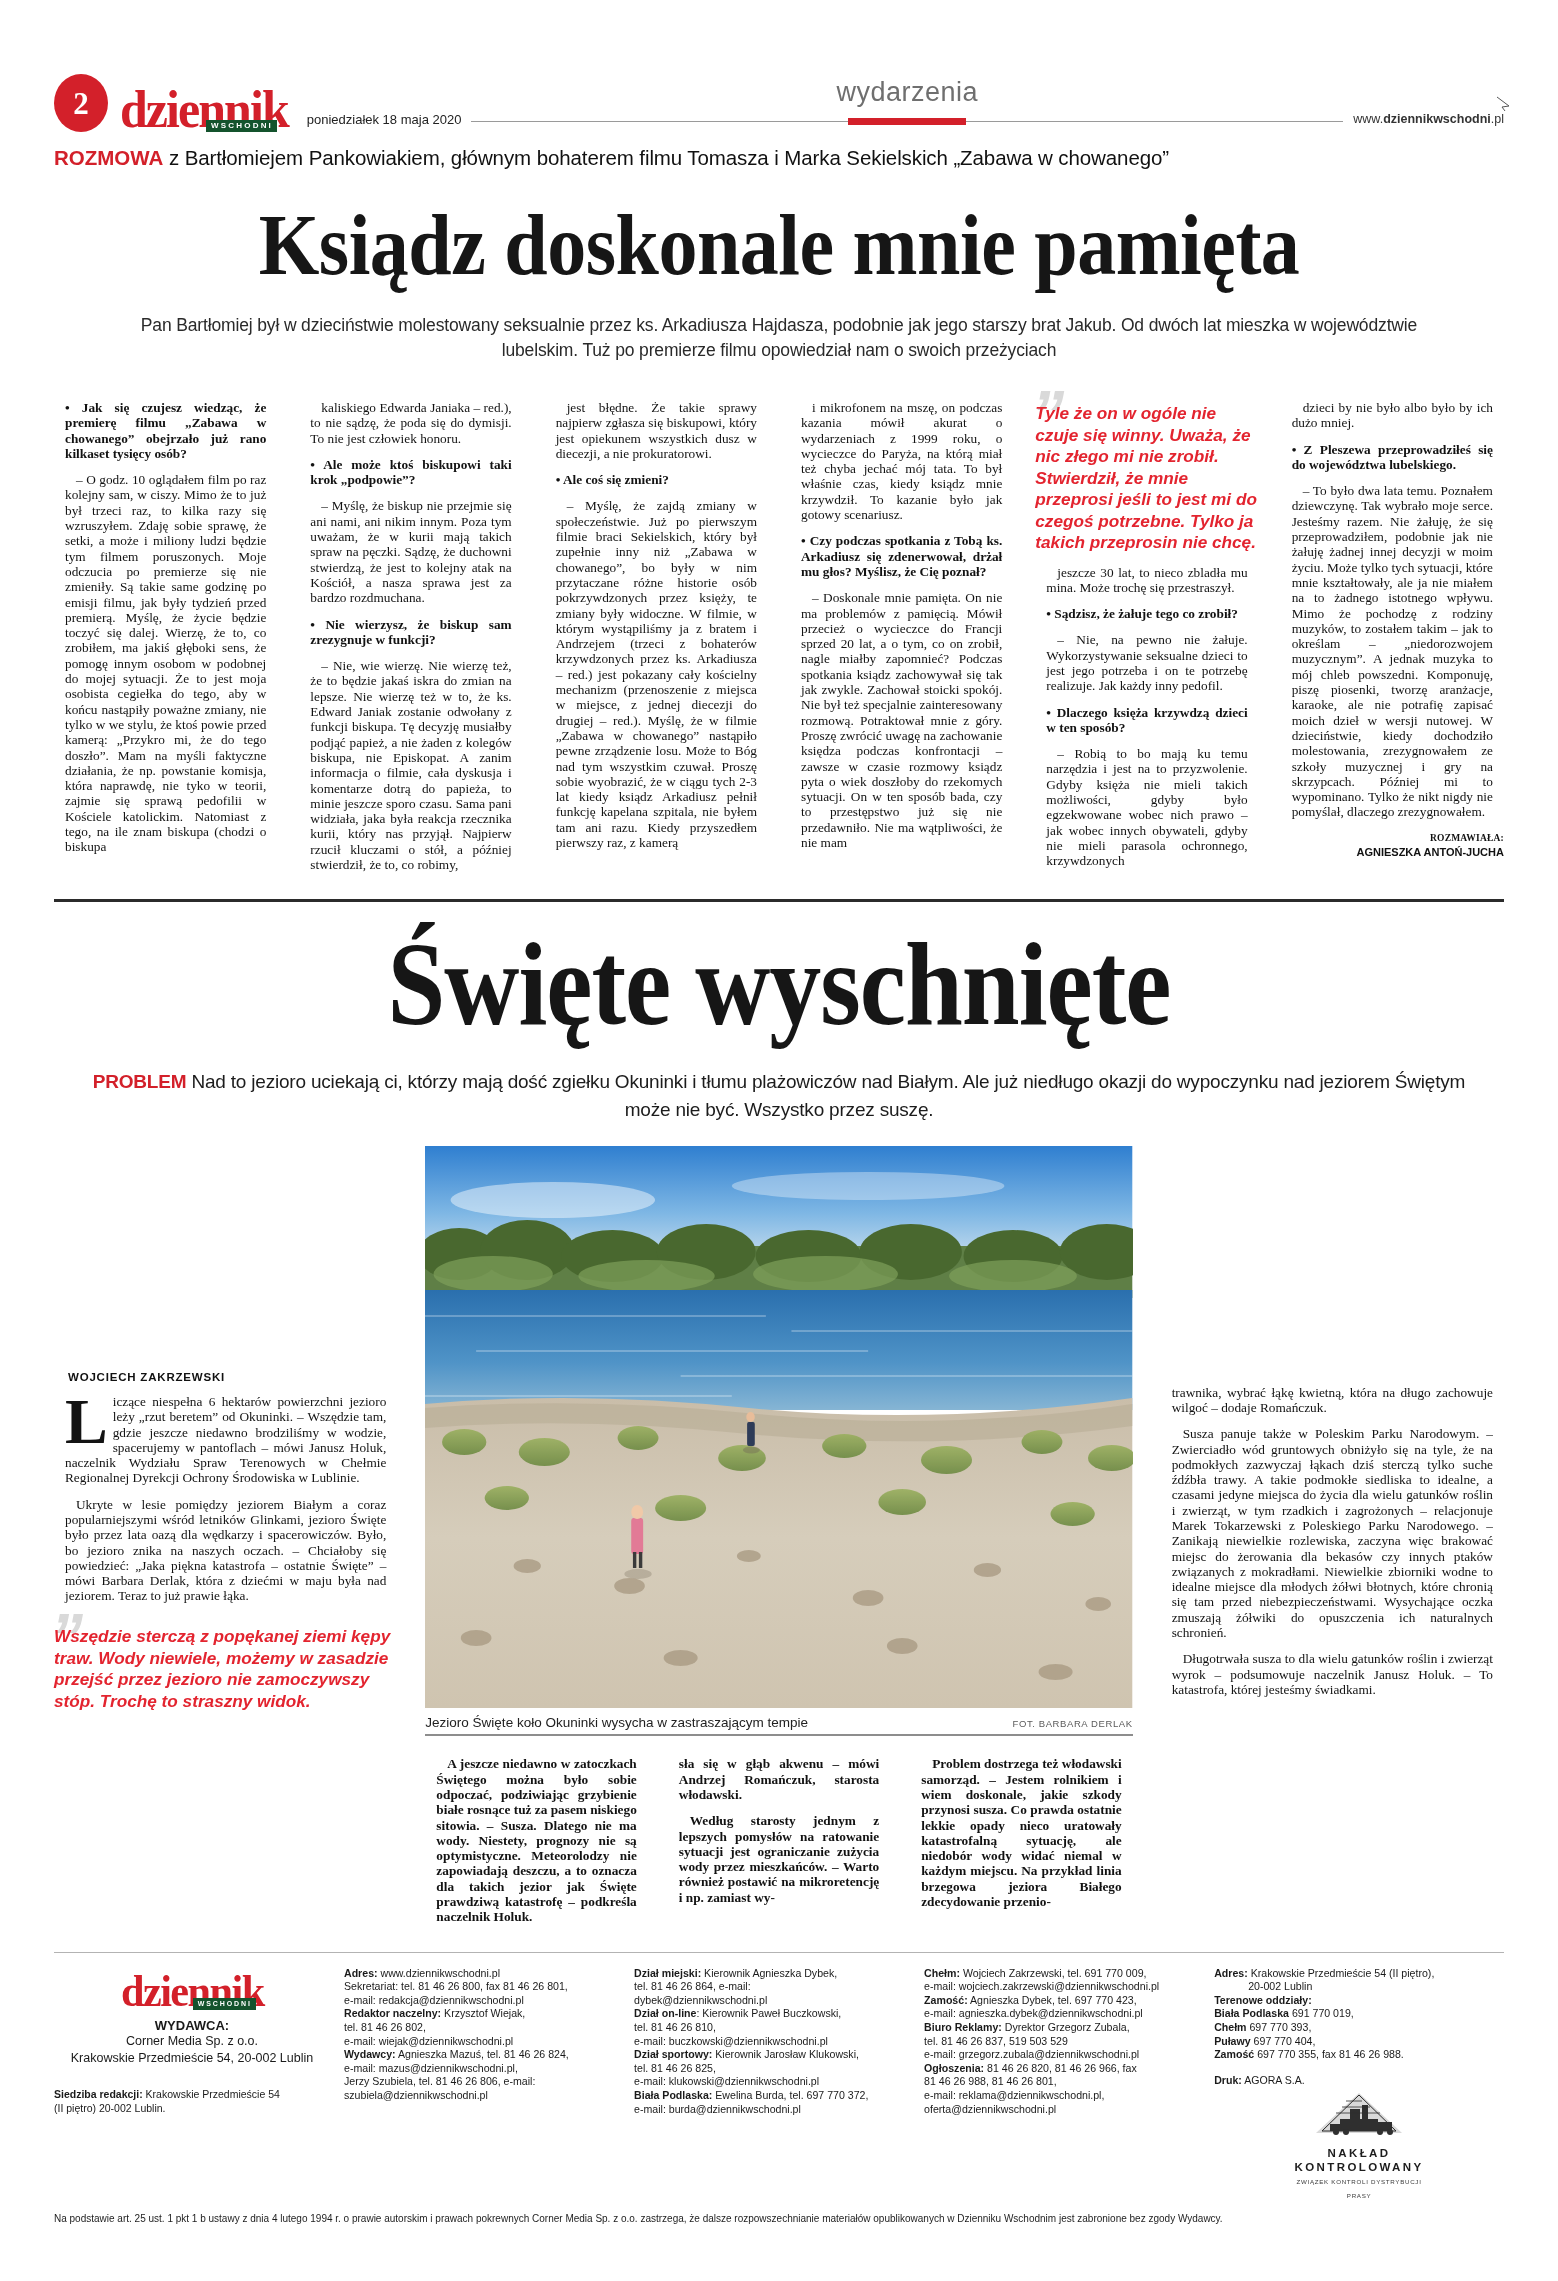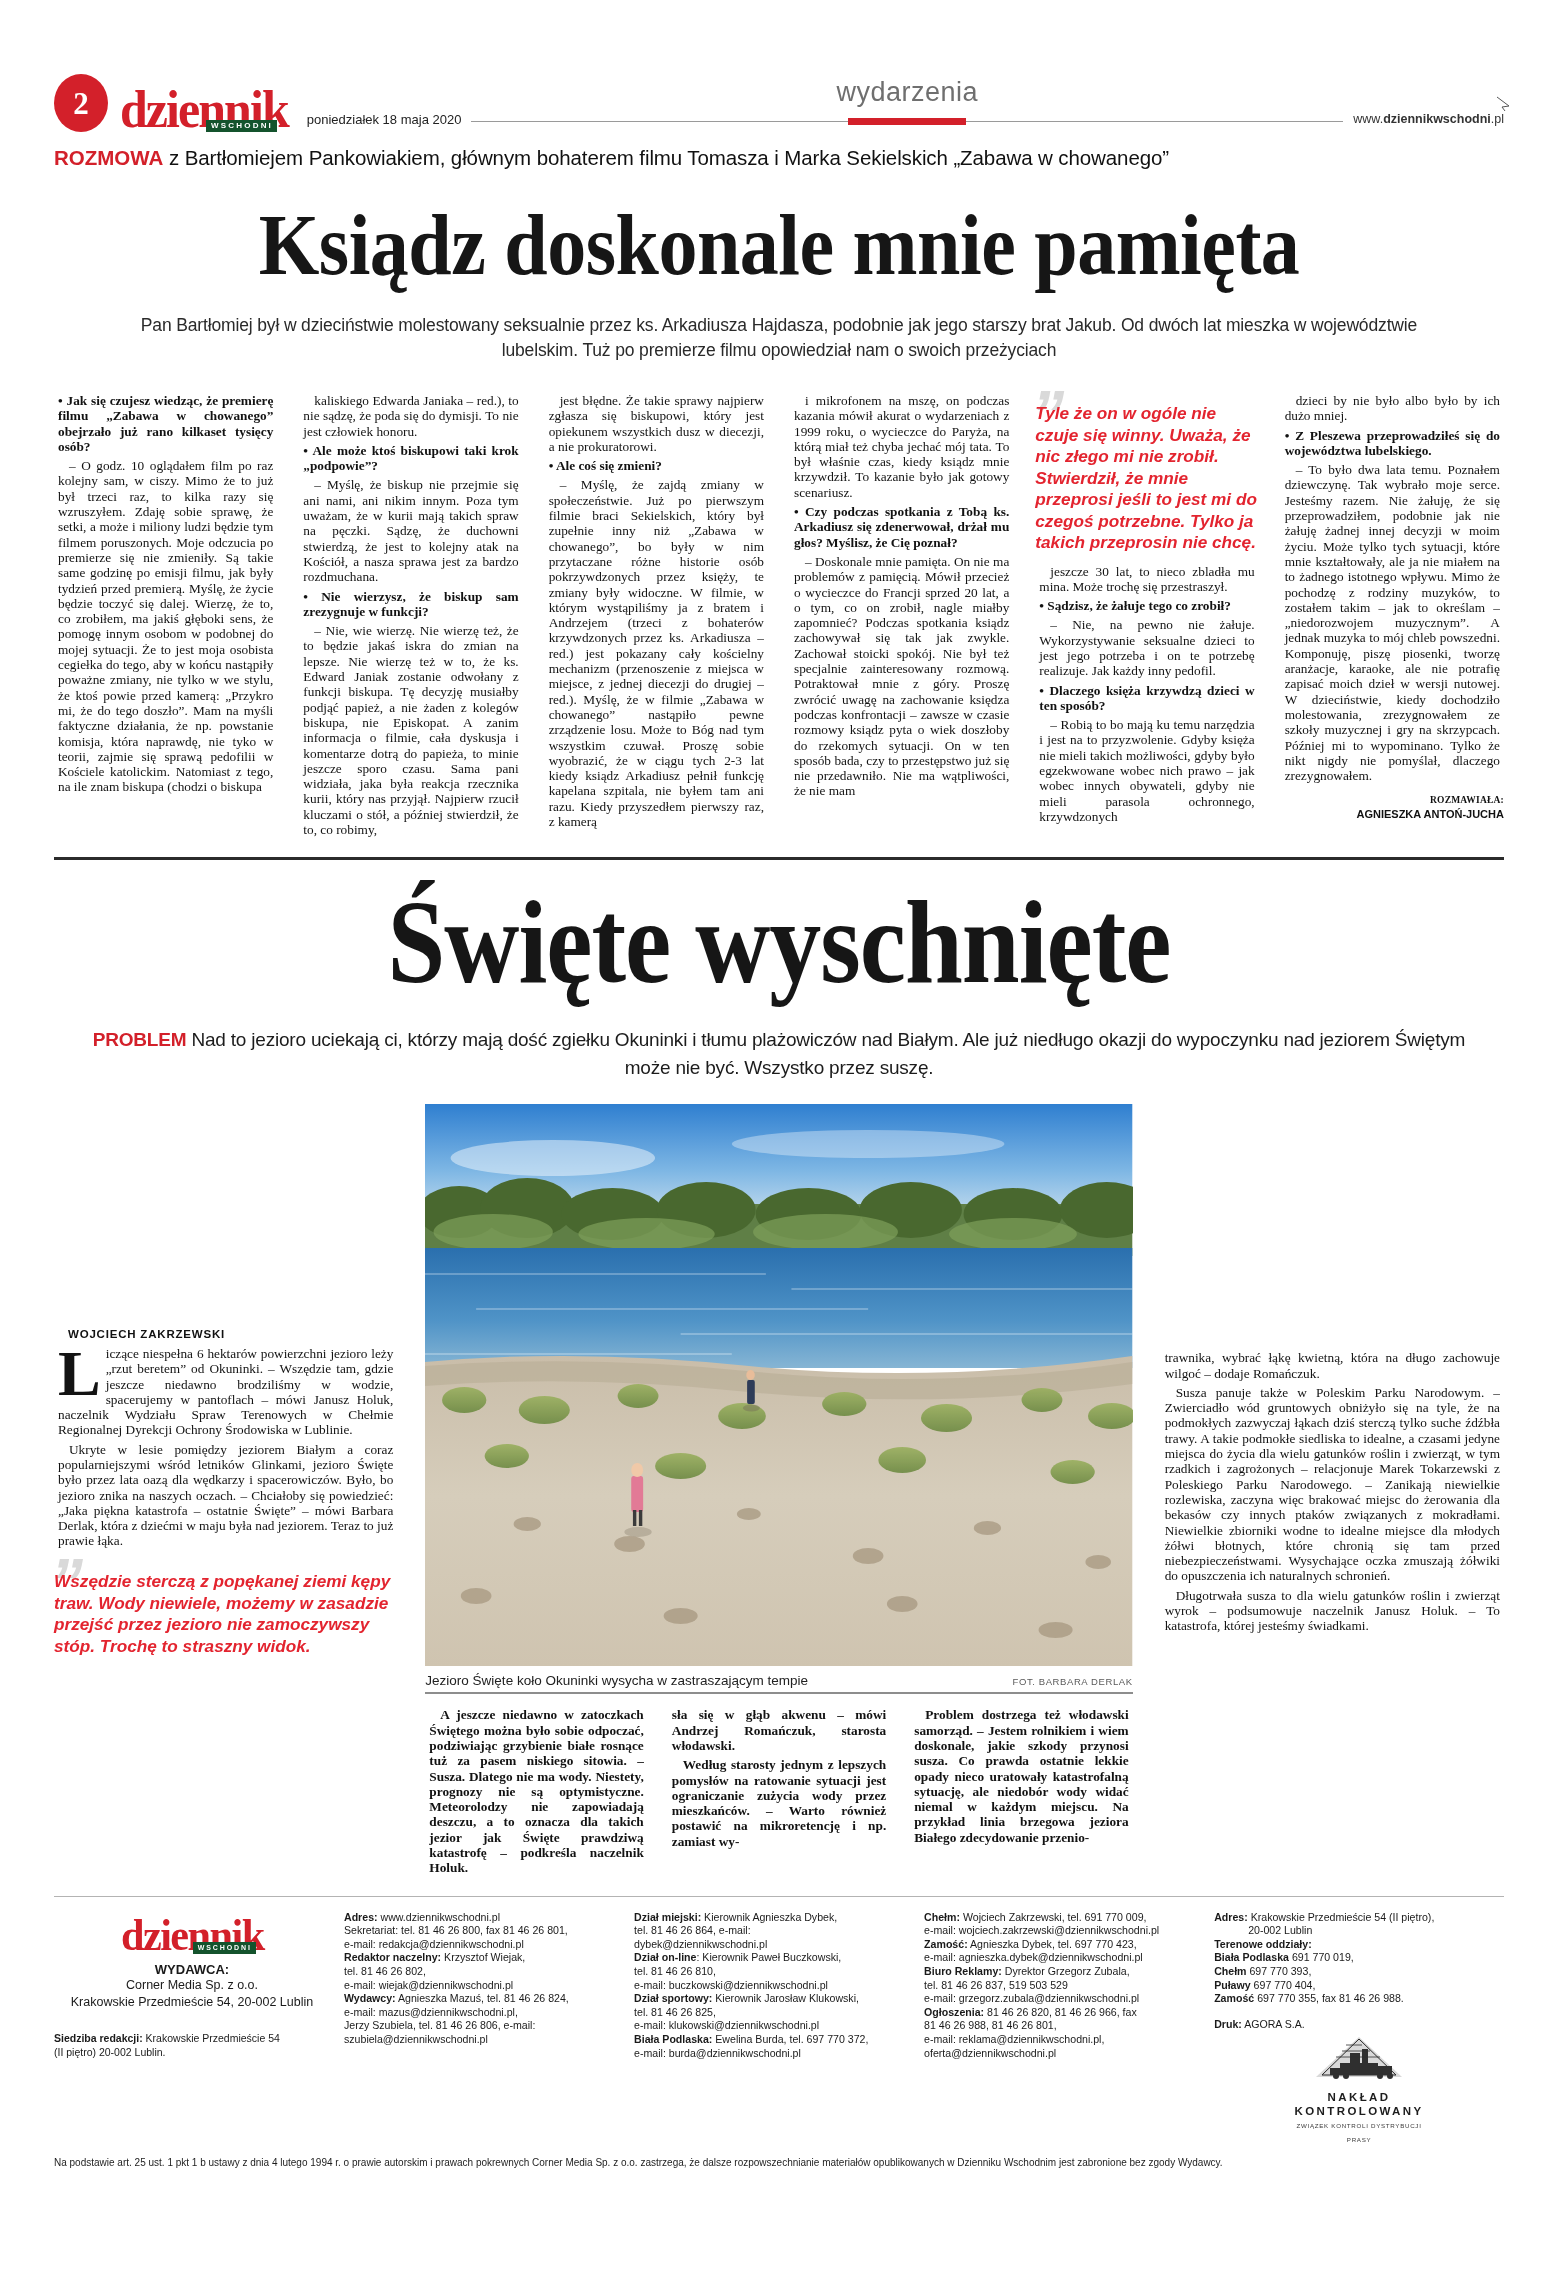--- a/index.html
+++ b/index.html
@@ -180,21 +180,21 @@
     min-width:0;
   }
   .body-txt{
     font-family:"Liberation Serif", serif;
     font-size:13.3px;
     line-height:15.3px;
     text-align:justify;
     color:#121212;
     hyphens:auto;
   }
-  .body-txt p{margin:4px;text-indent:11px;}
+  .body-txt p{margin:11px;text-indent:11px;}
   .body-txt p.q{font-weight:bold;text-indent:0;}
   .body-txt p.q::before{content:"• ";}
   .pull{
     color:#e3242f;
     font-family:"Liberation Sans", sans-serif;
     font-style:italic;
     font-weight:bold;
     font-size:17.2px;
     line-height:21.5px;
     position:relative;

